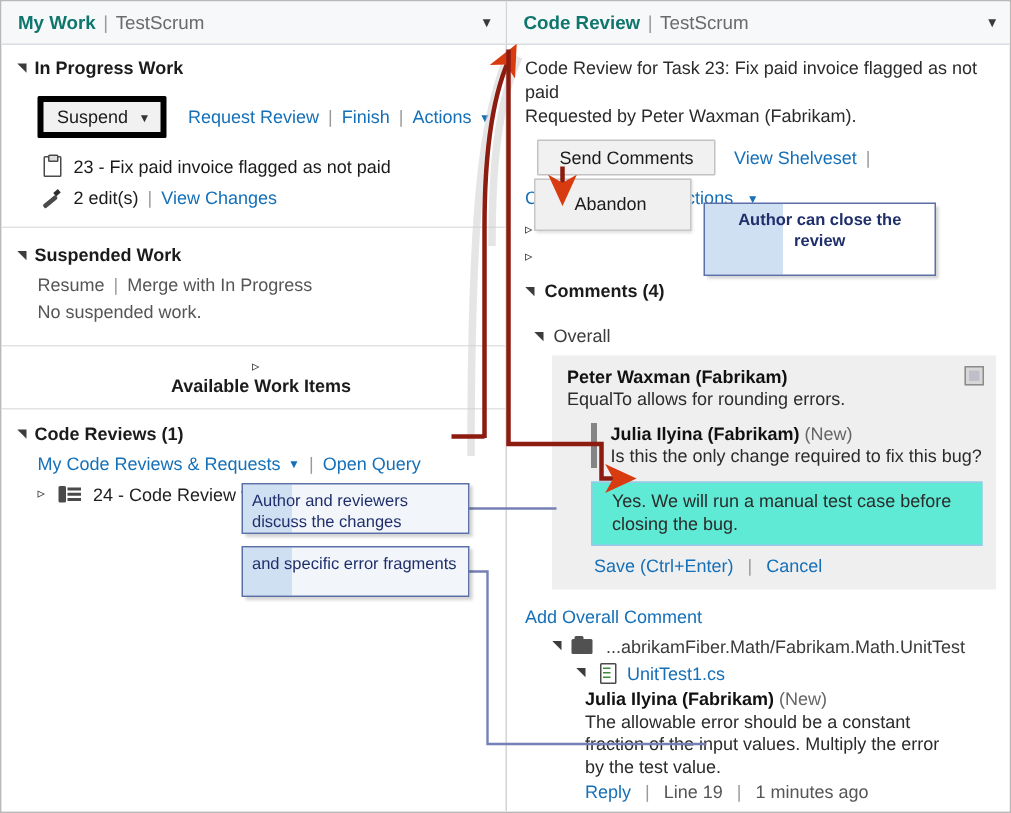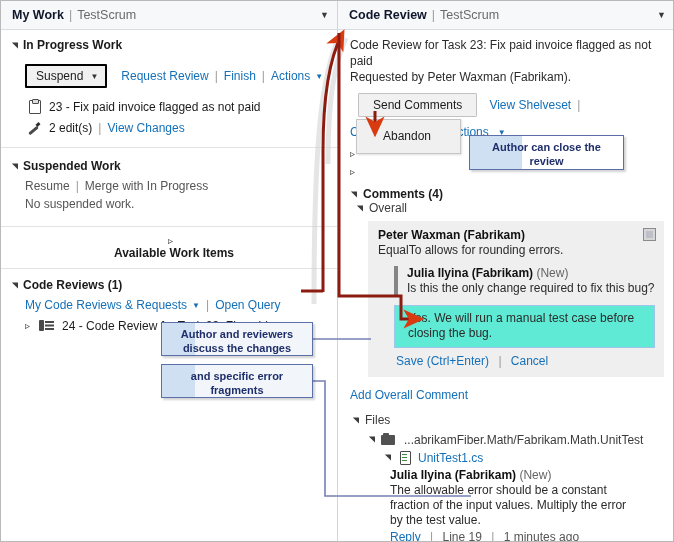--- a/index.html
+++ b/index.html
@@ -19,37 +19,37 @@
   #left-panel{left:0;width:337px;border-right:1px solid #d4d4d4;}
   #right-panel{left:337px;width:336px;}
 
   .panel-header{
     height:29px;display:flex;align-items:center;
     padding:0 8px 0 11px;
     background:#f6f8fa;
     border-bottom:1px solid #d9dde2;
     box-sizing:border-box;
   }
-  .ph-title{font-weight:bold;font-size:12.5px;color:#0f172a;}
+  .ph-title{font-weight:bold;font-size:12.5px;color:#0f766e;}
   .ph-sep{color:#9b9b9b;margin:0 5px;font-size:12.5px;}
   .ph-sub{color:#6a6a6a;font-size:12.5px;}
   .ph-caret{margin-left:auto;color:#3a3a3a;font-size:9px;line-height:1;cursor:pointer;}
 
   .panel-body{position:absolute;top:29px;left:0;right:0;bottom:0;}
   .sec-head{display:flex;align-items:center;padding:8px 0 6px 10px;font-weight:bold;font-size:12px;color:#1b1b1b;}
   .tri{display:inline-block;width:12px;color:#3c3c3c;font-size:9px;}
   .tri.open::before{content:"\25E2";display:inline-block;transform:rotate(-90deg) translateY(0px);font-size:8px;color:#3c3c3c;}
   .tri.closed::before{content:"\25B9";font-size:10px;color:#3c3c3c;}
 
   .row{display:flex;align-items:center;}
   .indent1{padding-left:24px;}
 
   .btn-split{
     display:inline-flex;align-items:center;gap:7px;
-    border:2px solid #000000;background:#f1f1f1;
+    border:4px solid #000000;background:#f1f1f1;
     padding:3px 7px 3px 9px;font-size:12px;color:#1b1b1b;
     border-radius:1px;cursor:pointer;
   }
   .btn-split .dd{font-size:8px;color:#333;}
   .lnk{color:#1570b8;cursor:pointer;font-size:12px;}
   .pipe{color:#9a9a9a;margin:0 6px;font-size:12px;}
   .muted{color:#555;font-size:12px;}
   .divider{height:1px;background:#e3e3e3;margin:9px 0 0 0;}
 
   .cmd-row{display:flex;align-items:center;padding:6px 0 4px 24px;gap:0;}
@@ -88,21 +88,21 @@
     position:absolute;left:18px;top:118px;width:103px;
     background:#f0f0f0;border:1px solid #c6c6c6;
     box-shadow:1px 1px 2px rgba(0,0,0,.13);
     padding:6px 0 7px 0;z-index:40;
   }
   #close-menu .mi{padding:3px 10px 3px 26px;font-size:12px;color:#1b1b1b;cursor:pointer;}
 
   .tree-line{display:flex;align-items:center;font-size:12px;color:#2b2b2b;}
 
   .comments-head{display:flex;align-items:center;font-weight:bold;font-size:12px;color:#1b1b1b;margin-top:6px;padding-left:2px;}
-  .overall-head{display:flex;align-items:center;font-size:12px;color:#3b3b3b;margin-top:0;padding-left:18px;}
+  .overall-head{display:flex;align-items:center;font-size:12px;color:#3b3b3b;margin-top:16px;padding-left:18px;}
 
   .cbox{background:#efefef;margin:6px 16px 0 30px;padding:7px 9px 9px 10px;position:relative;}
   .cname{font-weight:bold;font-size:12px;color:#111;}
   .cnew{color:#666;font-weight:normal;font-size:12px;}
   .ctext{font-size:12px;color:#2b2b2b;line-height:15px;margin-top:1px;}
   .sqbtn{position:absolute;right:8px;top:7px;width:13px;height:13px;border:1px solid #8b8b8b;background:#d7d7d7;box-sizing:border-box;cursor:pointer;}
   .sqbtn i{display:block;width:7px;height:7px;margin:2px;background:#bfbfc9;}
 
   .reply-quote{margin:8px 0 0 16px;border-left:4px solid #858585;padding-left:9px;}
   .editbox{
@@ -130,21 +130,21 @@
     border:1px solid #5b6fa8;
     color:#1f2f6b;font-size:11px;font-weight:bold;text-align:center;
     line-height:14px;
     box-shadow:2px 2px 2px rgba(0,0,0,.18);
     padding:4px 6px;box-sizing:border-box;
   }
   .callout2{
     position:absolute;z-index:60;
     background:linear-gradient(to right,#cfe0f2 0%,#cfe0f2 22%,#f2f6fb 22%,#f2f6fb 100%);
     border:1px solid #5b6fa8;
-    color:#1f2f6b;font-size:11px;font-weight:bold;text-align:center;
+    color:#1f2f6b;font-size:11px;font-weight:normal;text-align:left;
     line-height:14px;
     box-shadow:2px 2px 2px rgba(0,0,0,.18);
     padding:4px 6px;box-sizing:border-box;
   }
   .svg-overlay{position:absolute;left:0;top:0;width:674px;height:542px;pointer-events:none;z-index:55;}
   .svg-arrows{position:absolute;left:0;top:0;width:674px;height:542px;pointer-events:none;z-index:70;}
 </style>
 </head>
 <body>
 
@@ -300,24 +300,20 @@
           <span class="lnk">Save (Ctrl+Enter)</span>
           <span class="pipe">|</span>
           <span class="lnk">Cancel</span>
         </div>
       </div>
 
       <div class="add-overall">
         <span class="lnk">Add Overall Comment</span>
       </div>
 
-      <div class="files-head">
-        <span class="tri-s open"></span>
-        <span>Files</span>
-      </div>
 
       <div class="file-folder">
         <span class="tri-s open"></span>
         <span class="ic ic-folder"></span>
         <span style="margin-left:8px;">...abrikamFiber.Math/Fabrikam.Math.UnitTest</span>
       </div>
 
       <div class="file-name">
         <span class="tri-s open"></span>
         <span class="ic ic-file"></span>
@@ -370,19 +366,19 @@
     <path d="M309,30 L309,300 L396,300 L396,317 L416,317" fill="none" stroke="#8c1b10" stroke-width="3" opacity="0"></path>
 
     <path d="M312,160 C312,100 318,62 332,35" fill="none" stroke="#8c1b10" stroke-width="3" marker-end="url(#ah)" opacity="0"></path>
 
     <path d="M345,30 L345,160" fill="none" stroke="#8c1b10" stroke-width="3" opacity="0"></path>
     <path d="M338,32 L338,295 L400,295 L400,318 L418,318" fill="none" stroke="#8c1b10" stroke-width="3" marker-end="url(#ah)"></path>
 
     <path d="M374,110 L374,131" fill="none" stroke="#8c1b10" stroke-width="3" marker-end="url(#ah)"></path>
   </svg>
 
-  <div class="callout" style="left:468px;top:134px;width:155px;height:35px;">Author can close the review</div>
+  <div class="callout" style="left:468px;top:134px;width:155px;height:49px;">Author can close the review</div>
 
   <div class="callout2" style="left:160px;top:321px;width:152px;height:34px;">Author and reviewers discuss the changes</div>
 
   <div class="callout2" style="left:160px;top:363px;width:152px;height:34px;">and specific error fragments</div>
 
 </div>
 
 </body></html>

